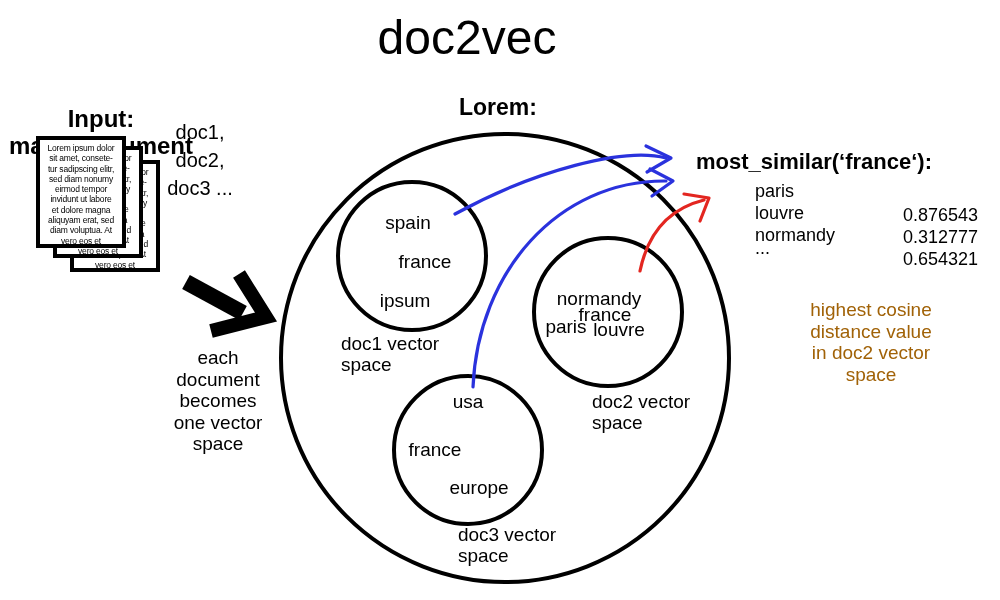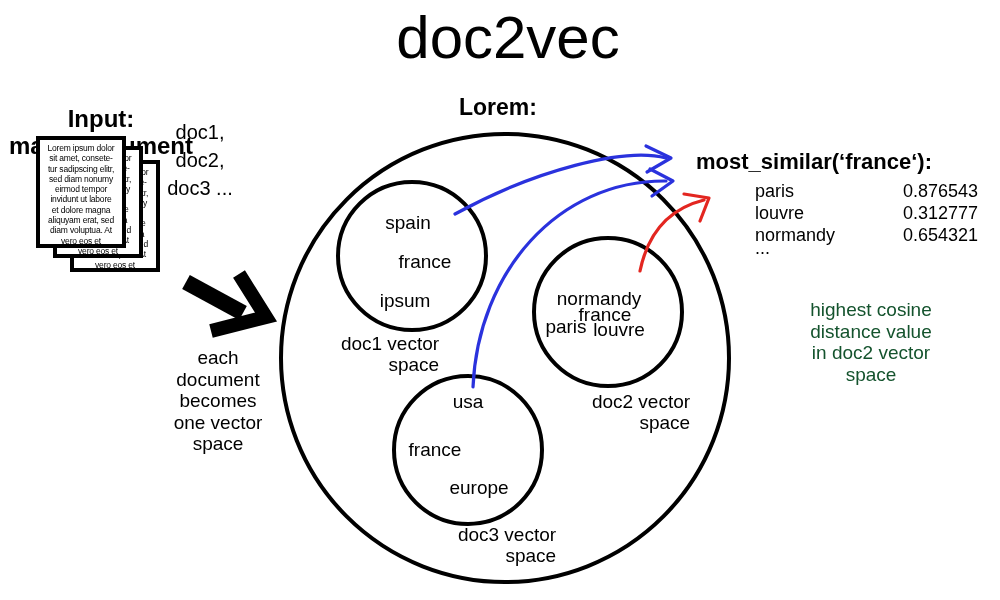--- a/index.html
+++ b/index.html
@@ -6,46 +6,46 @@
   .canvas{
     position:relative;width:1000px;height:600px;background:#ffffff;
     font-family:"Liberation Sans","DejaVu Sans",sans-serif;color:#000;
     overflow:hidden;
   }
   .abs{position:absolute;}
   .ctr{transform:translate(-50%,-50%);}
   .pre{white-space:pre-line;}
   .tc{text-align:center;}
 
-  .title{left:508px;top:38px;font-size:60px;line-height:48px;white-space:nowrap;}
+  .title{left:467px;top:38px;font-size:48px;line-height:48px;white-space:nowrap;}
   .input-heading{left:101px;top:94px;font-size:24px;font-weight:bold;line-height:27px;margin-top:38px;}
   .model-heading{left:498px;top:107px;font-size:23px;font-weight:bold;white-space:nowrap;}
 
   .doc-card{
     position:absolute;width:90px;height:112px;box-sizing:border-box;
     border:4px solid #000;background:#fff;overflow:hidden;
   }
   .card-text{
     font-size:8.5px;line-height:10.3px;text-align:center;padding-top:3px;
     white-space:pre-line;letter-spacing:-0.2px;
   }
   .doc-list{left:200px;top:160px;font-size:20px;line-height:28px;}
   .arrow-caption{left:218px;top:347px;transform:translateX(-50%);font-size:19px;line-height:21.5px;}
 
   svg.diagram{left:0;top:0;}
 
   .word{position:absolute;transform:translate(-50%,-50%);font-size:19px;white-space:nowrap;}
-  .cluster-label{position:absolute;transform:translate(-50%,-50%);font-size:19px;line-height:20.5px;text-align:right;white-space:pre-line;}
+  .cluster-label{position:absolute;transform:translate(-50%,-50%);font-size:19px;line-height:20.5px;text-align:left;white-space:pre-line;}
 
   .out-heading{left:696px;top:149px;font-size:22px;font-weight:bold;white-space:nowrap;}
   .sim-row{position:absolute;left:755px;width:235px;height:22px;font-size:18px;}
   .sim-word{position:absolute;left:0;}
-  .sim-score{position:absolute;left:148px;}
+  .sim-score{position:absolute;left:148px;margin-top:24px;}
   .sim-ellipsis{left:755px;top:238px;font-size:18px;}
-  .out-note{left:871px;top:342px;font-size:19px;line-height:21.5px;color:#14532d;}
+  .out-note{left:871px;top:342px;font-size:19px;line-height:21.5px;color:#a16207;}
 </style>
 </head>
 <body>
 
 <div class="canvas">
 
   <div class="abs ctr title">doc2vec</div>
   <div class="abs ctr input-heading pre tc">Input:
 many document</div>
   <div class="abs ctr model-heading">Lorem:</div>

